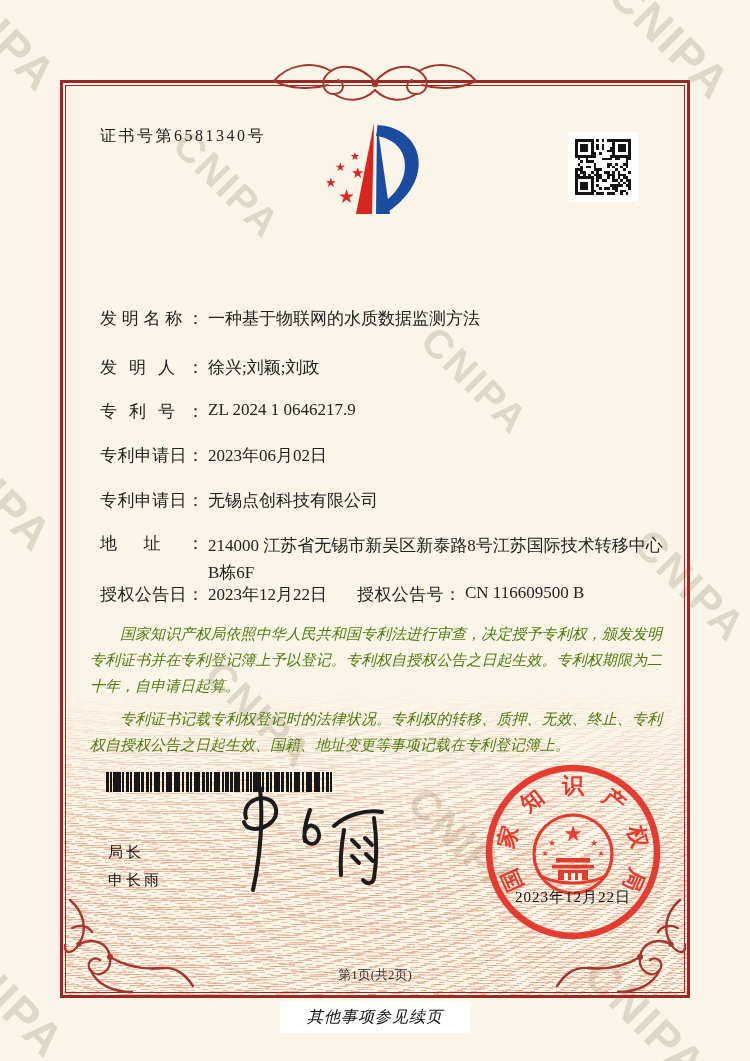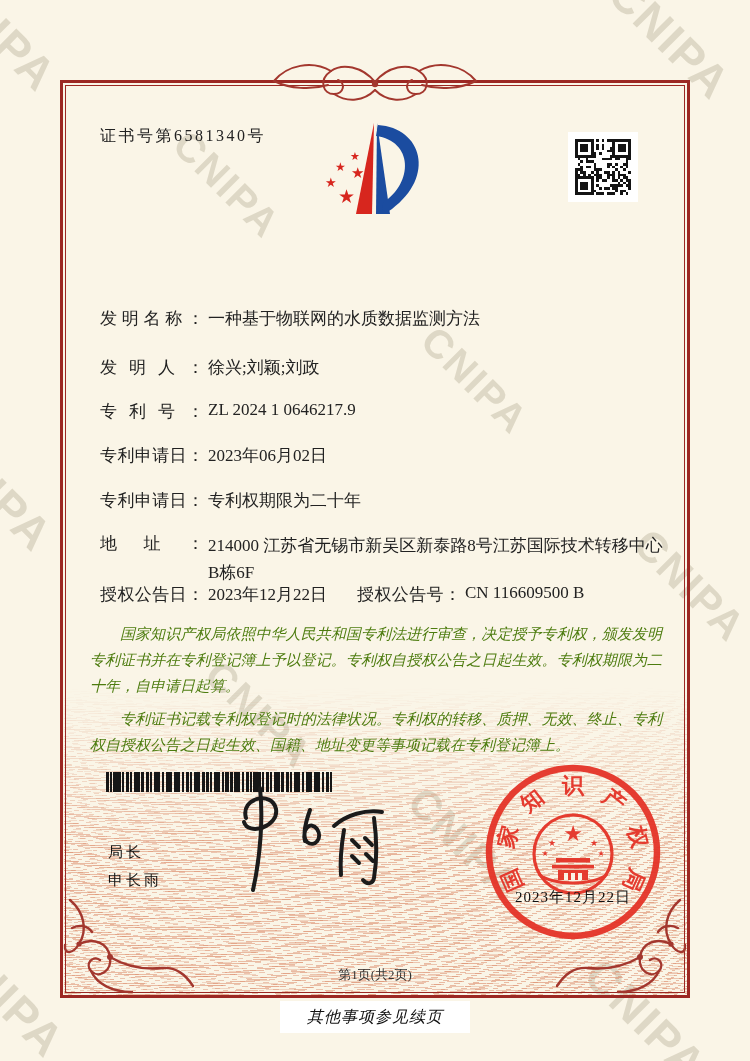--- a/index.html
+++ b/index.html
@@ -386,21 +386,21 @@
   <div class="row" style="top:400px;">
     <span class="lbl">专利号：</span>
     <span class="val">ZL 2024 1 0646217.9</span>
   </div>
   <div class="row" style="top:444px;">
     <span class="lbl">专利申请日：</span>
     <span class="val">2023年06月02日</span>
   </div>
   <div class="row" style="top:489px;">
     <span class="lbl">专利申请日：</span>
-    <span class="val">专利权期限为二十年</span>
+    <span class="val">无锡点创科技有限公司</span>
   </div>
   <div class="row" style="top:532px;">
     <span class="lbl">地址：</span>
     <span class="val wrap">214000 江苏省无锡市新吴区新泰路8号江苏国际技术转移中心B栋6F</span>
   </div>
   <div class="row" style="top:583px;">
     <span class="lbl">授权公告日：</span>
     <span class="val">2023年12月22日</span>
     <span class="lbl2">授权公告号：</span>
     <span class="val">CN 116609500 B</span>

